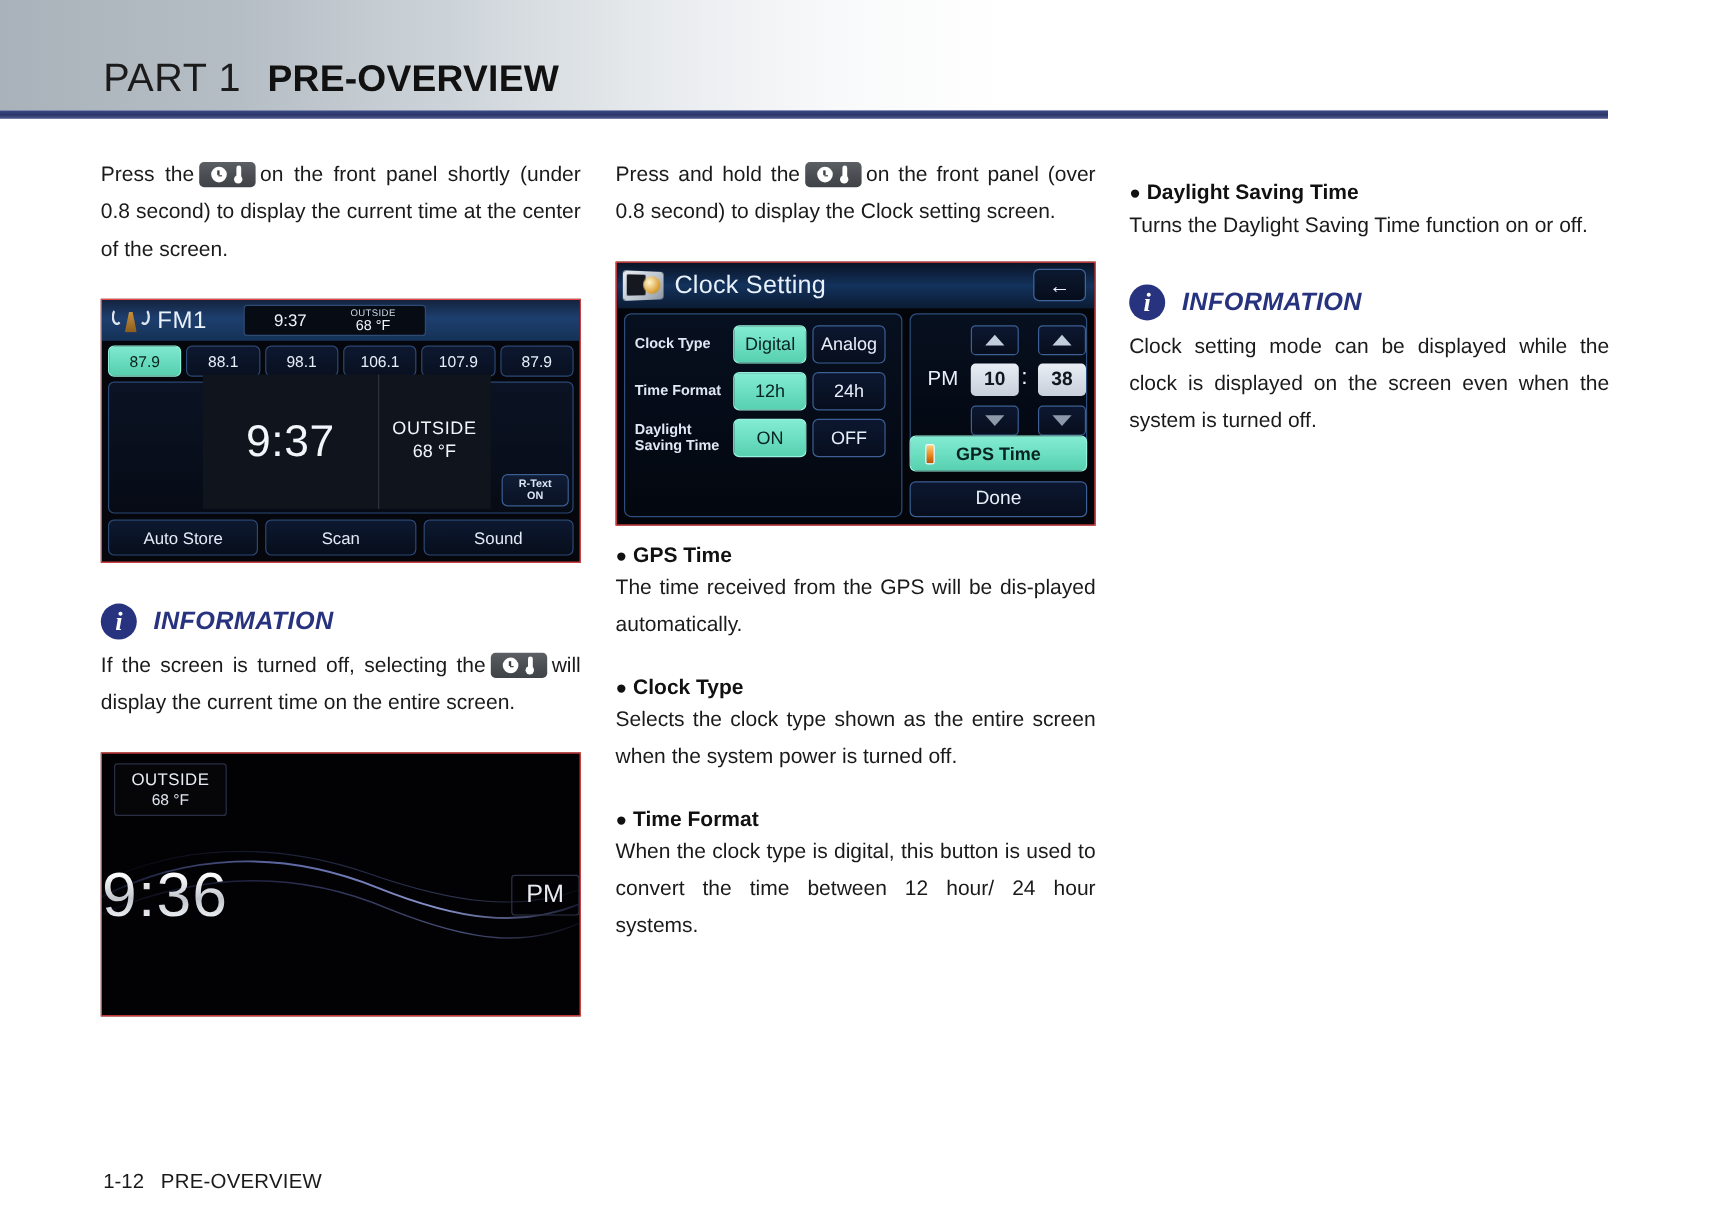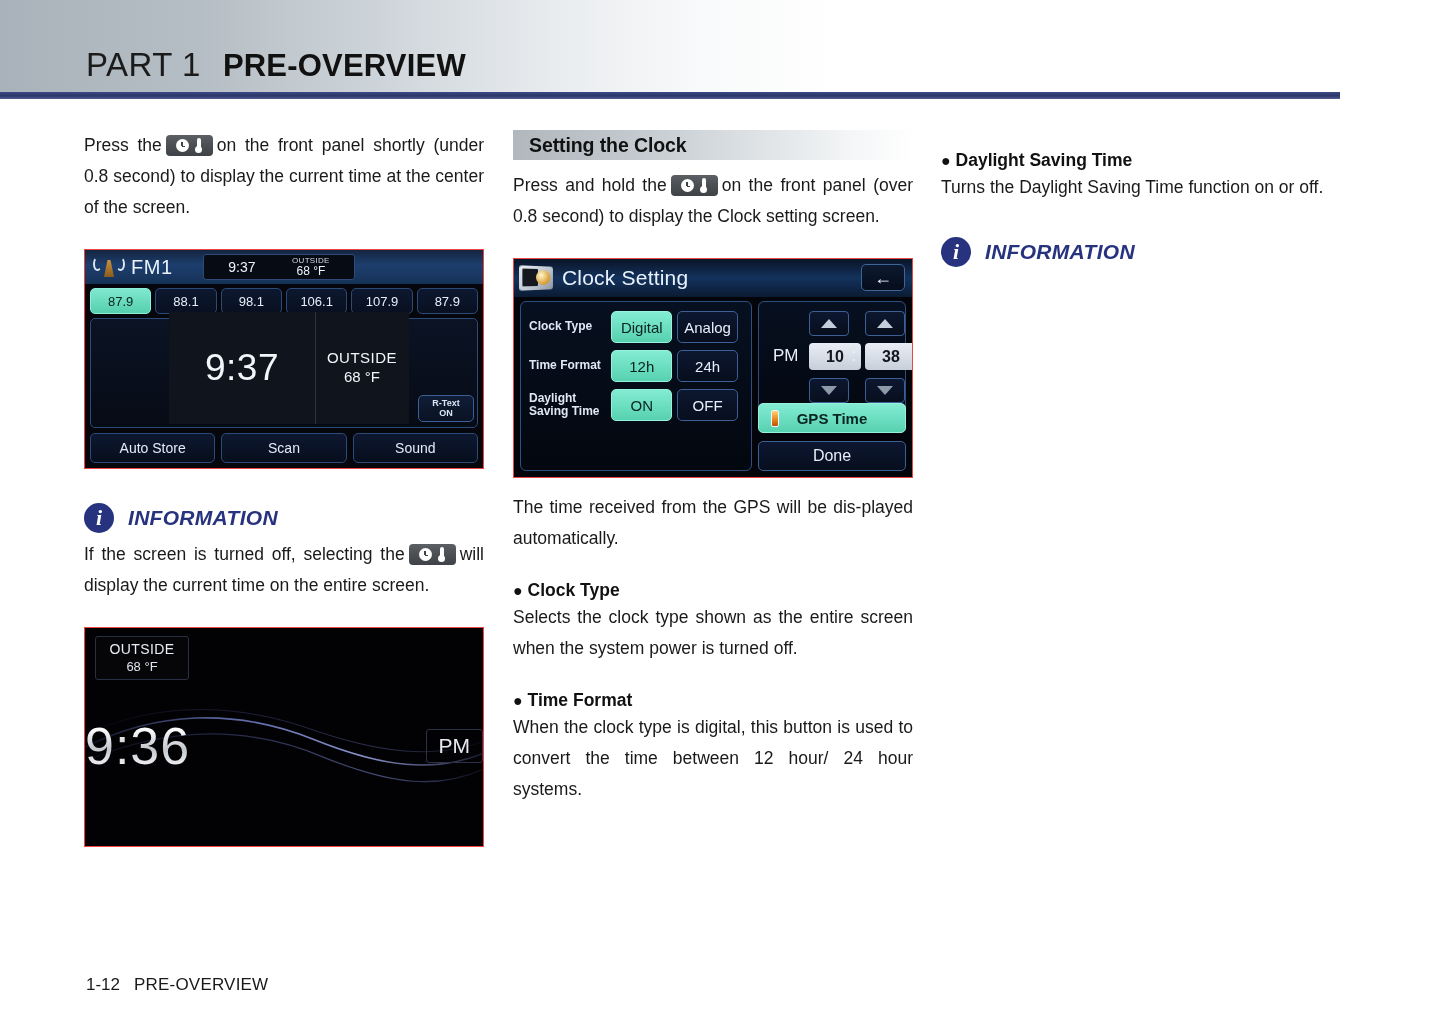--- a/index.html
+++ b/index.html
@@ -251,21 +251,21 @@
   }
 
   .cs-right {
     position:absolute; right: 6px; top: 42px; left: 244px; height: 124px;
     border: 1px solid #2e4e7d; border-radius: 6px;
     background: linear-gradient(to bottom,#071020,#03070f);
   }
   .cs-ampm { position:absolute; left: 14px; top: 44px; color:#e8f0fa; font-size: 17px; }
   .cs-colon { position:absolute; left: 92px; top: 42px; color:#e8f0fa; font-size: 19px; }
   .num-box {
-    position:absolute; width: 52px; height: 27px; border-radius: 4px;
+    position:absolute; width: 40px; height: 27px; border-radius: 4px;
     background: linear-gradient(to bottom,#e9eef5,#c7cfda);
     color:#11161f; font-size: 16px; font-weight: 700;
     display:flex; align-items:center; justify-content:center;
   }
   .num-h { left: 50px; top: 41px; }
   .num-m { left: 106px; top: 41px; }
   .arw {
     position:absolute; width: 40px; height: 25px; border-radius: 4px;
     border: 1px solid #3c6096;
     background: linear-gradient(to bottom,#0c1730,#070e1d);
@@ -444,23 +444,20 @@
         <div class="clock-center">
           <span class="bigtime">9:36</span>
           <span class="ampm">PM</span>
         </div>
       </div>
 
     </div>
 
     <div class="col col-2">
 
-      <div class="section-bar">
-        <span class="t">Setting the Clock</span>
-      </div>
 
       <p class="body"><span>Press and hold the</span><span class="inline-btn"><span class="clockglyph"></span><span class="thermglyph"></span></span><span>on the front panel (over 0.8 second) to display the Clock setting screen.</span></p>
 
       <div class="spacer-md"></div>
 
       <div class="screen cs-screen">
         <div class="cs-top">
           <span class="cs-icon"></span>
           <span class="cs-title">Clock Setting</span>
         </div>
@@ -507,20 +504,24 @@
 
         <div class="gps-btn">
           <span class="ind"></span>
           <span>GPS Time</span>
         </div>
         <div class="done-btn">Done</div>
       </div>
 
       <div class="spacer-sm"></div>
 
+      <div class="bullet-head">
+        <span class="dot">●</span>
+        <span>GPS Time</span>
+      </div>
       <p class="body">The time received from the GPS will be dis-played automatically.</p>
 
       <div class="spacer-md"></div>
 
       <div class="bullet-head">
         <span class="dot">●</span>
         <span>Clock Type</span>
       </div>
       <p class="body">Selects the clock type shown as the entire screen when the system power is turned off.</p>
 
@@ -541,20 +542,21 @@
         <span>Daylight Saving Time</span>
       </div>
       <p class="body">Turns the Daylight Saving Time function on or off.</p>
 
       <div class="spacer-lg"></div>
 
       <div class="info-head">
         <span class="info-icon">i</span>
         <span class="info-title">INFORMATION</span>
       </div>
+      <p class="body">Clock setting mode can be displayed while the clock is displayed on the screen even when the system is turned off.</p>
 
     </div>
 
   </div>
 
   <div class="footer">
     <span class="pnum">1-12</span>
     <span class="ptitle">PRE-OVERVIEW</span>
   </div>
 

